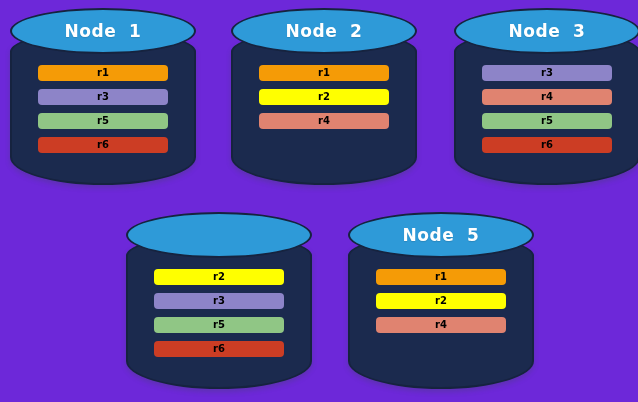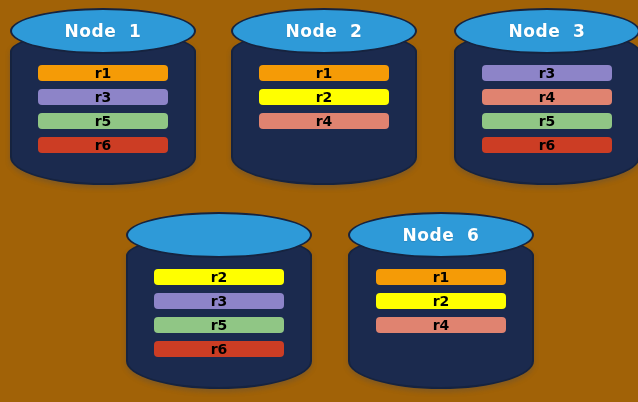--- a/index.html
+++ b/index.html
@@ -85,30 +85,30 @@
     gap: 8px;
   }
 
   .shard {
     height: 16px;
     border-radius: 4px;
     display: flex;
     align-items: center;
     justify-content: center;
     color: #000000;
-    font-size: 14px;
+    font-size: 10px;
     font-weight: bold;
     line-height: 1;
     box-sizing: border-box;
   }
 </style>
 </head>
 <body>
 
-<div id="diagram" style="background: #a16207;">
+<div id="diagram" style="background: #6d28d9;">
     <div class="node" style="left: 10px; top: 8px;">
       <div class="cyl-body" style="background: rgb(27, 42, 78); border-color: rgb(22, 35, 63);"></div>
       <div class="cyl-top" style="background: rgb(46, 154, 216); border-color: rgb(22, 35, 63);"></div>
       <div class="node-label" style="color: rgb(255, 255, 255);">Node  1</div>
       <div class="shards">
         <div class="shard" style="background: rgb(245, 155, 6); color: rgb(0, 0, 0);">r1</div>
         <div class="shard" style="background: rgb(141, 132, 200); color: rgb(0, 0, 0);">r3</div>
         <div class="shard" style="background: rgb(144, 198, 133); color: rgb(0, 0, 0);">r5</div>
         <div class="shard" style="background: rgb(204, 61, 36); color: rgb(0, 0, 0);">r6</div>
       </div>
@@ -140,20 +140,20 @@
       <div class="shards">
         <div class="shard" style="background: rgb(255, 255, 0); color: rgb(0, 0, 0);">r2</div>
         <div class="shard" style="background: rgb(141, 132, 200); color: rgb(0, 0, 0);">r3</div>
         <div class="shard" style="background: rgb(144, 198, 133); color: rgb(0, 0, 0);">r5</div>
         <div class="shard" style="background: rgb(204, 61, 36); color: rgb(0, 0, 0);">r6</div>
       </div>
     </div>
     <div class="node" style="left: 348px; top: 212px;">
       <div class="cyl-body" style="background: rgb(27, 42, 78); border-color: rgb(22, 35, 63);"></div>
       <div class="cyl-top" style="background: rgb(46, 154, 216); border-color: rgb(22, 35, 63);"></div>
-      <div class="node-label" style="color: rgb(255, 255, 255);">Node  6</div>
+      <div class="node-label" style="color: rgb(255, 255, 255);">Node  5</div>
       <div class="shards">
         <div class="shard" style="background: rgb(245, 155, 6); color: rgb(0, 0, 0);">r1</div>
         <div class="shard" style="background: rgb(255, 255, 0); color: rgb(0, 0, 0);">r2</div>
         <div class="shard" style="background: rgb(224, 131, 112); color: rgb(0, 0, 0);">r4</div>
       </div>
     </div>
   </div>
 
 </body></html>

